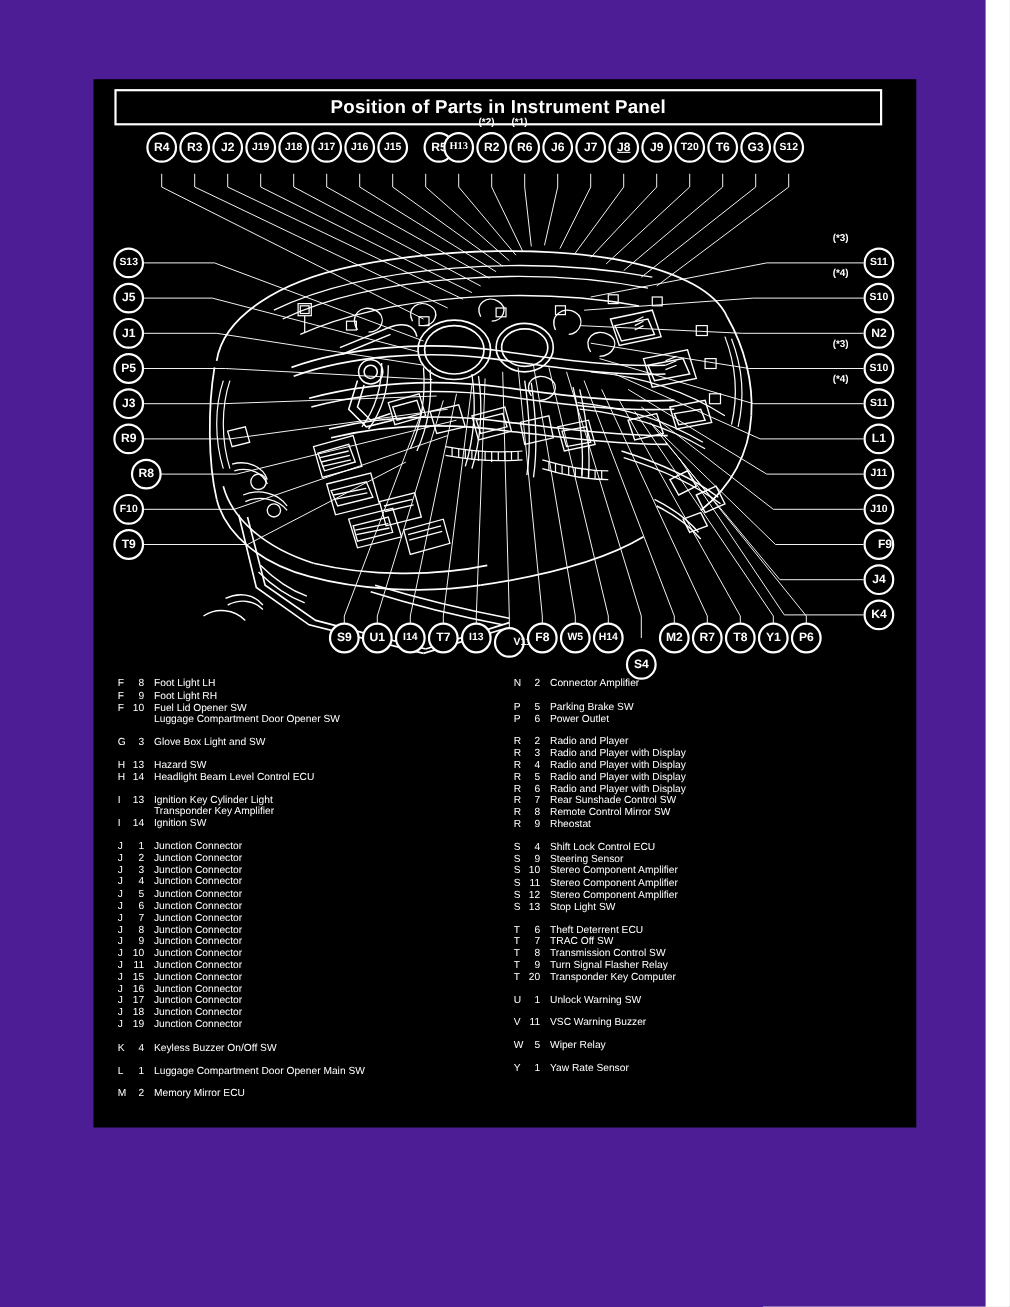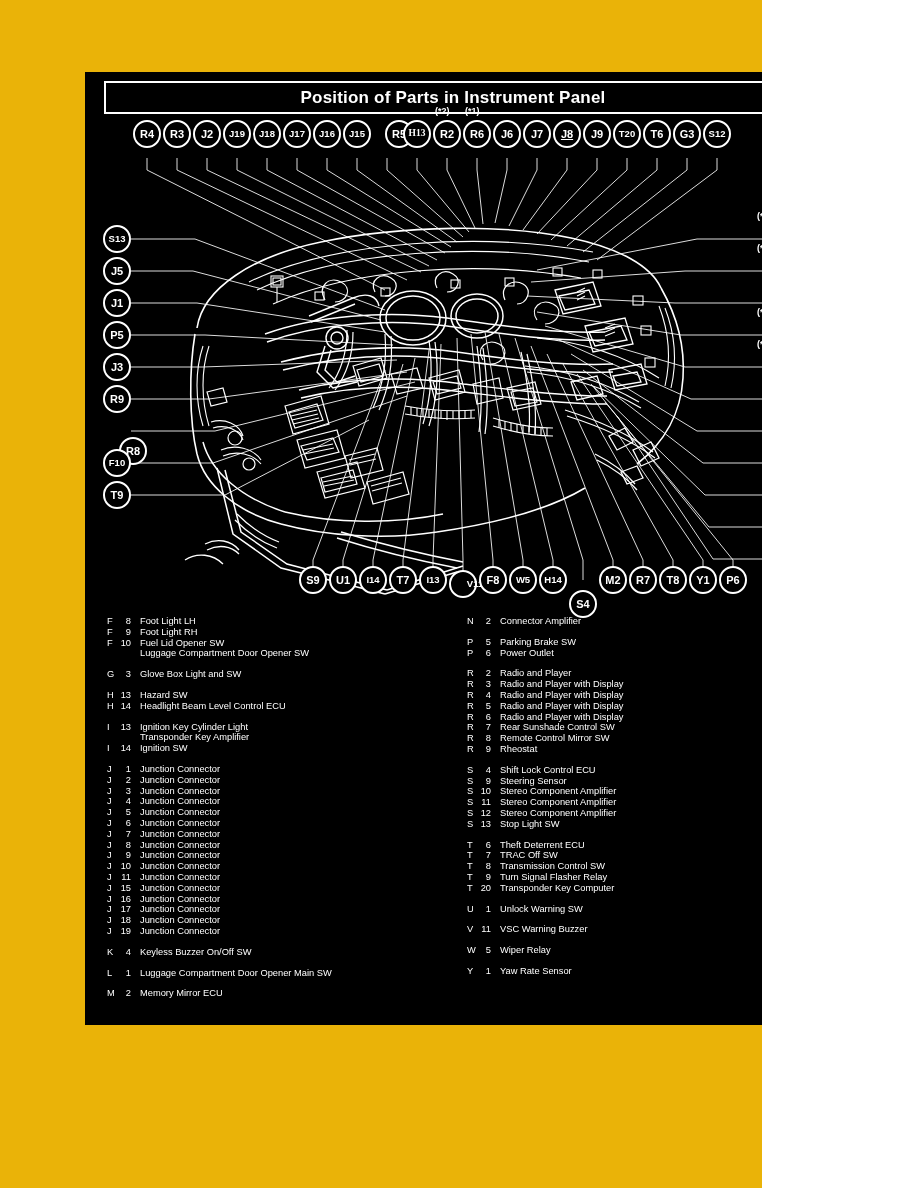--- a/index.html
+++ b/index.html
@@ -1,17 +1,17 @@
 <!DOCTYPE html>
 <html><head>
 <meta charset="utf-8">
 <style>
   html,body{margin:0;padding:0;background:#ffffff;}
   body{width:918px;height:1188px;font-family:"Liberation Sans",sans-serif;}
-  #page{position:relative;width:762px;height:1188px;background:#eab308;overflow:hidden;}
+  #page{position:relative;width:896px;height:1188px;background:#4c1d95;overflow:hidden;}
 
   
   #panel{
     position:absolute;left:85px;top:72px;width:748px;height:953px;
     background:#000000;
   }
 
   
   #title-box{
     position:absolute;left:19px;top:9px;width:694px;height:29px;
@@ -406,21 +406,21 @@
         </div>
       <div class="bub" style="left:18px;top:249px;">
           <span>P5</span>
         </div>
       <div class="bub" style="left:18px;top:281px;">
           <span>J3</span>
         </div>
       <div class="bub" style="left:18px;top:313px;">
           <span>R9</span>
         </div>
-      <div class="bub" style="left:34px;top:345px;margin-top:20px;">
+      <div class="bub" style="left:34px;top:345px;">
           <span>R8</span>
         </div>
       <div class="bub w3" style="left:18px;top:377px;">
           <span>F10</span>
         </div>
       <div class="bub" style="left:18px;top:409px;">
           <span>T9</span>
         </div>
 
       <div class="note" style="left:672px;top:139px;">(*3)</div>

